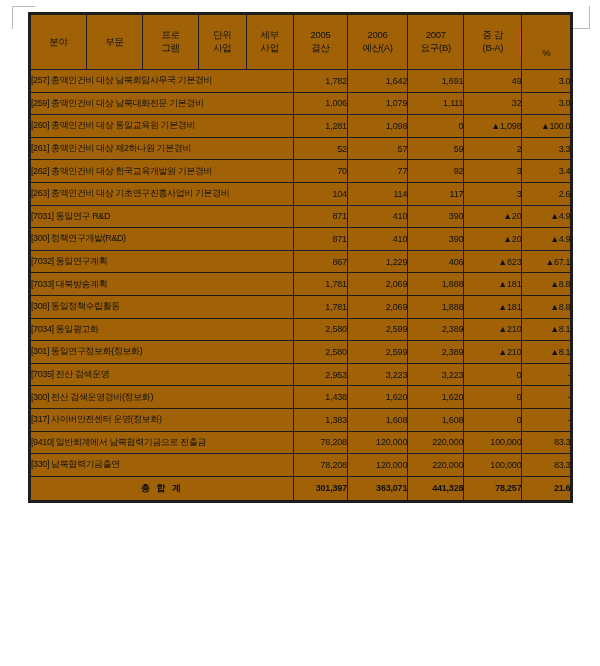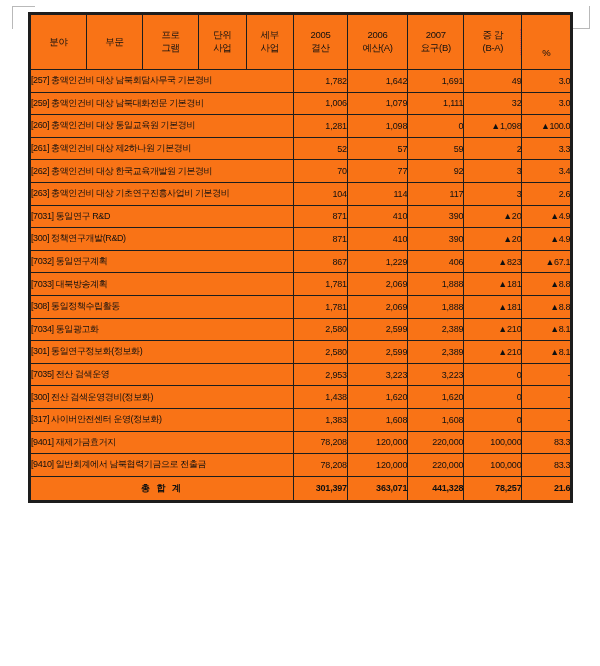--- a/index.html
+++ b/index.html
@@ -37,21 +37,21 @@
   .table-wrap {
     position: absolute;
     left: 30px;
     top: 14px;
     width: 541px;
   }
   table.budget {
     border-collapse: collapse;
     width: 100%;
     table-layout: fixed;
-    background: #f97316;
+    background: #a16207;
   }
   table.budget td, table.budget th {
     border: 1px solid #1d1d1d;
     padding: 0;
     font-weight: normal;
     color: #101010;
     vertical-align: middle;
   }
   
   table.budget {
@@ -324,34 +324,34 @@
         </tr>
         <tr>
           <td class="label indent" colspan="5">[317] 사이버안전센터 운영(정보화)</td>
           <td class="num">1,383</td>
           <td class="num">1,608</td>
           <td class="num">1,608</td>
           <td class="num">0</td>
           <td class="pct">-</td>
         </tr>
         <tr>
-          <td class="label bold" colspan="5">[9401] 재제가금효거지</td>
-          <td class="num bold">78,208</td>
-          <td class="num bold">120,000</td>
-          <td class="num bold">220,000</td>
-          <td class="num bold">100,000</td>
-          <td class="pct bold">83.3</td>
-        </tr>
-        <tr>
           <td class="label bold" colspan="5">[9410] 일반회계에서 남북협력기금으로 전출금</td>
           <td class="num bold">78,208</td>
           <td class="num bold">120,000</td>
           <td class="num bold">220,000</td>
           <td class="num bold">100,000</td>
           <td class="pct bold">83.3</td>
+        </tr>
+        <tr>
+          <td class="label indent" colspan="5">[330] 남북협력기금출연</td>
+          <td class="num">78,208</td>
+          <td class="num">120,000</td>
+          <td class="num">220,000</td>
+          <td class="num">100,000</td>
+          <td class="pct">83.3</td>
         </tr>
         <tr class="total">
           <td class="label bold" colspan="5">총 합 계</td>
           <td class="num bold">301,397</td>
           <td class="num bold">363,071</td>
           <td class="num bold">441,328</td>
           <td class="num bold">78,257</td>
           <td class="pct bold">21.6</td>
         </tr>
       </tbody>

